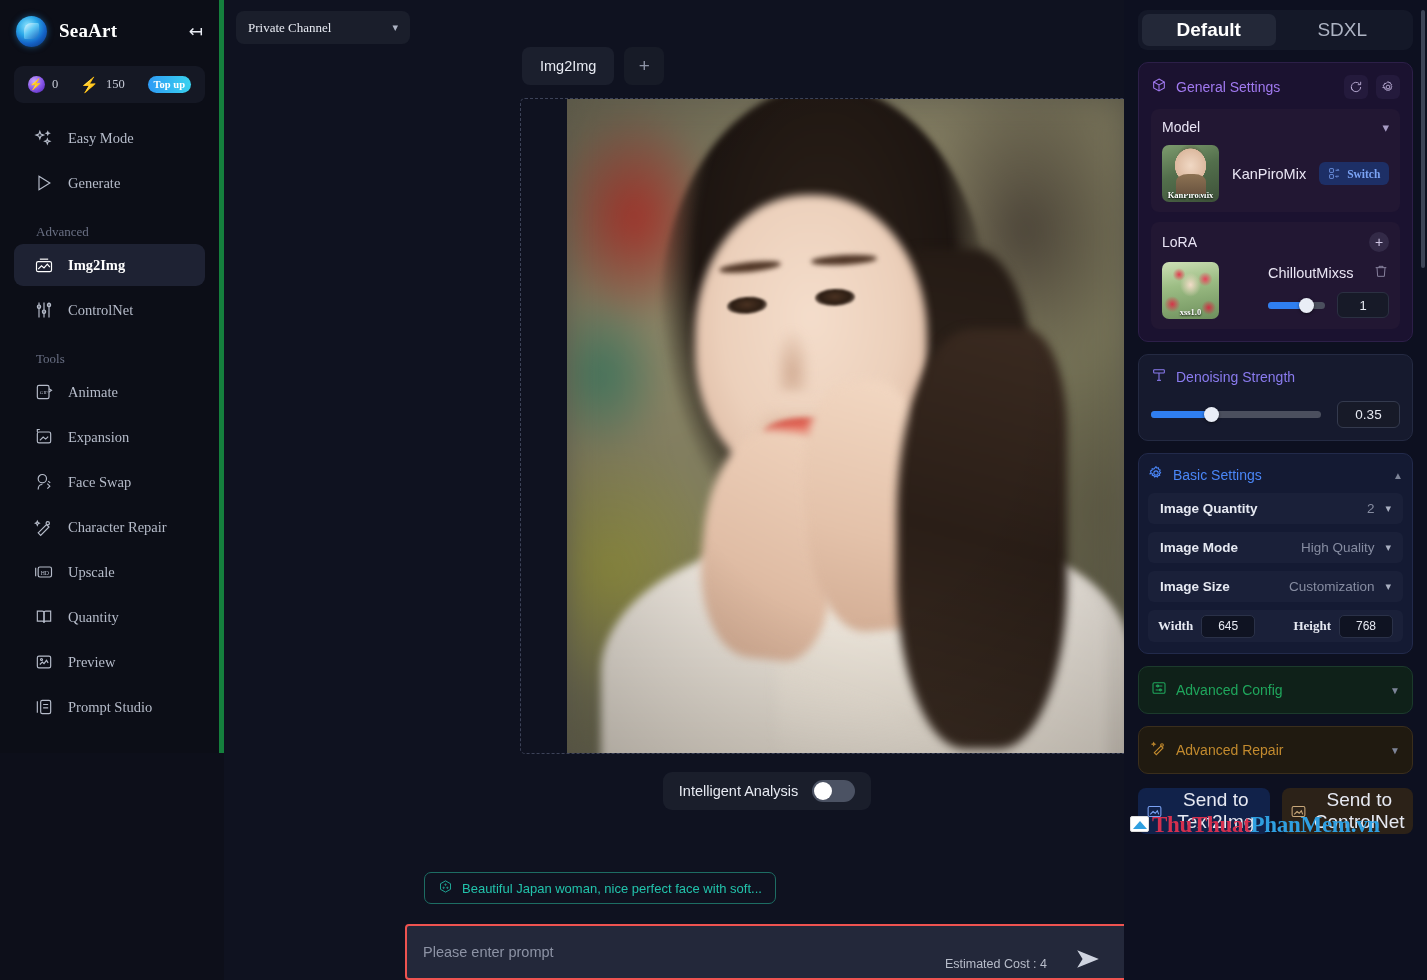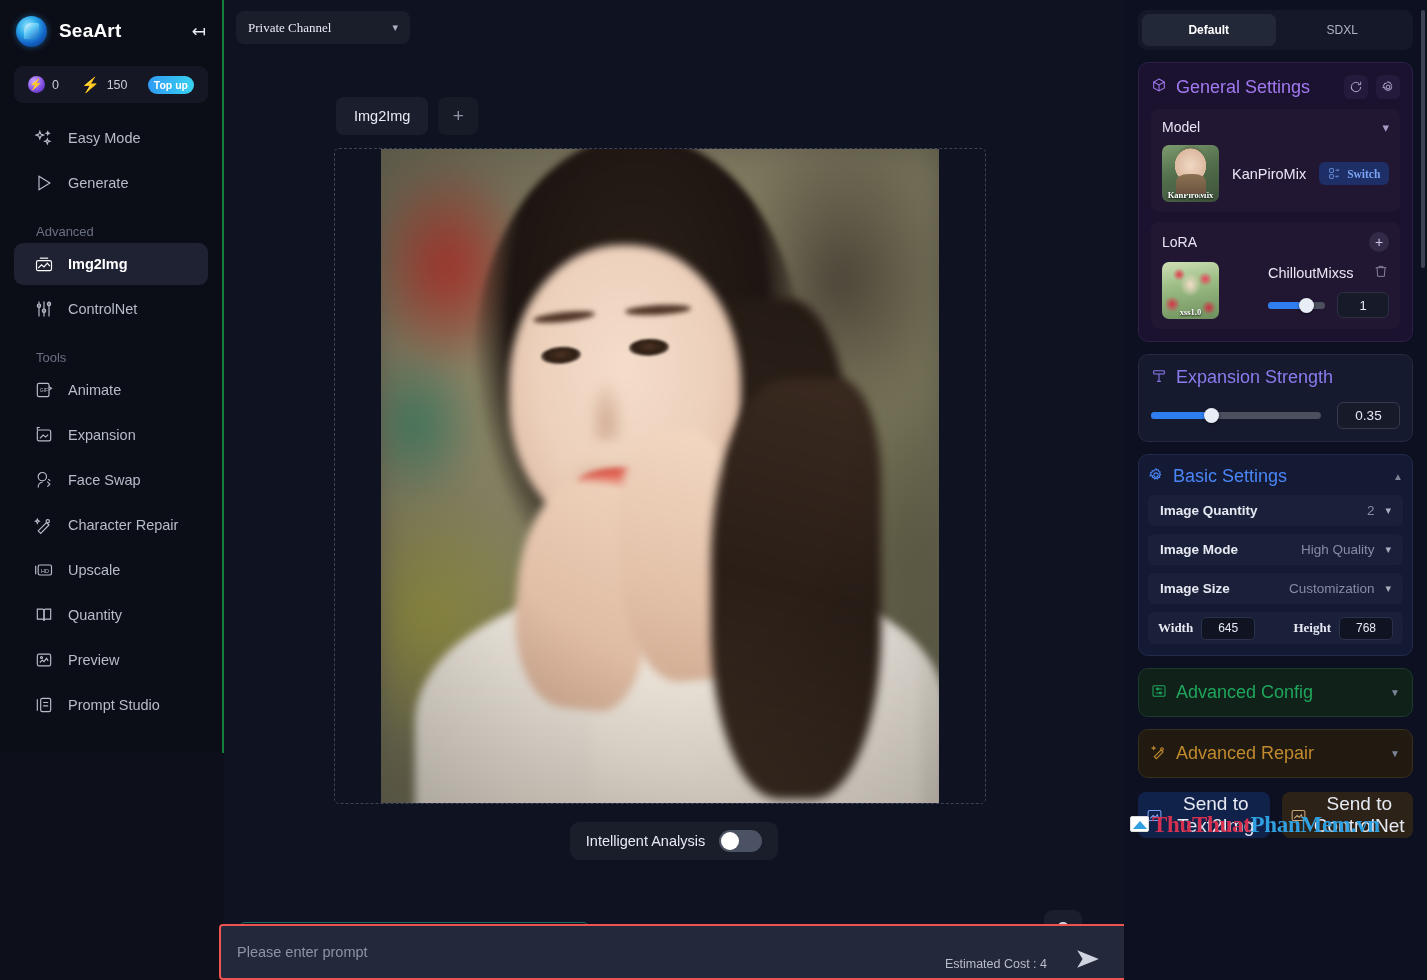--- a/index.html
+++ b/index.html
@@ -8,23 +8,24 @@
     background: #0d0f1a;
     font-family: "Liberation Sans", sans-serif;
     overflow: hidden;
   }
   .app { position: relative; width: 1427px; height: 980px; display: flex; }
 
   
   .sidebar {
     width: 224px; height: 753px;
     background: #0c0e17;
-    border-right: 2px solid #15803d;
+    border-right: 5px solid #15803d;
     flex-shrink: 0;
     position: relative;
+    font-family: Liberation Serif, serif;
   }
   .brand-row { display: flex; align-items: center; height: 62px; padding: 0 16px; }
   .logo {
     width: 31px; height: 31px; border-radius: 50%;
     background: radial-gradient(circle at 38% 32%, #8fe6ff 0%, #2aa7e8 35%, #1463c7 62%, #0b2a66 100%);
     position: relative; flex-shrink: 0;
     box-shadow: 0 0 6px rgba(40,150,230,.5);
   }
   .logo::after {
     content:""; position:absolute; left:8px; top:7px; width:15px; height:16px;
@@ -65,21 +66,21 @@
     color: #b6bcca; font-size: 14.5px; cursor: pointer;
   }
   .nav-item.active { background: #1e2233; color: #fff; font-weight: 700; }
   .nav-item .ic { width: 20px; height: 20px; flex-shrink: 0; display:flex; align-items:center; justify-content:center; }
   .nav-item .ic svg { width: 20px; height: 20px; stroke: currentColor; fill: none; stroke-width: 1.4; }
   .nav-top { margin-top: 14px; }
 
   
   .main {
     flex: 1; position: relative; background: #0f1220;
-    display: flex; flex-direction: column;
+    display: flex; flex-direction: row;
   }
   .channel-bar { height: 50px; padding: 11px 0 0 12px; }
   .channel-select {
     width: 174px; height: 33px; border-radius: 8px; background: #1a1e2b;
     display: flex; align-items: center; padding: 0 12px;
     font-size: 13px; color: #e7eaf2; cursor: pointer;
     font-family: "Liberation Serif", serif;
   }
   .channel-select .chev { margin-left: auto; font-size: 11px; color: #aeb4c4; }
 
@@ -252,30 +253,30 @@
   
   .right {
     width: 303px; height: 980px; background: #0d1020; flex-shrink: 0;
     padding: 10px 14px 0 14px; position: relative; overflow: hidden;
   }
   .mode-tabs {
     height: 40px; background: #141828; border-radius: 9px; display: flex; padding: 4px;
   }
   .mode-tab {
     flex: 1; border-radius: 7px; display: flex; align-items: center; justify-content: center;
-    font-size: 12px; color: #aeb4c4; cursor: pointer;
+    font-size: 19px; color: #aeb4c4; cursor: pointer;
   }
   .mode-tab.active { background: #232838; color: #fff; font-weight: 700; }
 
   .panel {
     margin-top: 12px; border-radius: 10px; padding: 12px;
   }
   .panel.general { background: #1b1230; border: 1px solid #2c1f48; }
   .panel-head { display: flex; align-items: center; gap: 9px; }
-  .panel-title { font-size: 18px; }
+  .panel-title { font-size: 14px; }
   .panel.general .panel-title { color: #a179f0; }
   .panel-head .spacer { margin-left: auto; display: flex; gap: 8px; }
   .head-btn {
     width: 24px; height: 24px; border-radius: 6px; background: #241a3c;
     display: flex; align-items: center; justify-content: center; cursor: pointer;
   }
   .head-btn svg { width: 14px; height: 14px; stroke: #c2b5de; fill: none; stroke-width: 1.5; }
   .pico svg { width: 16px; height: 16px; }
 
   .sub-card { margin-top: 10px; background: #221733; border-radius: 8px; padding: 10px 11px; }
@@ -736,21 +737,21 @@
 
     <div class="panel denoise">
       <div class="panel-head">
         <span class="pico">
           <svg viewBox="0 0 24 24" fill="none" stroke="#8a7bef" stroke-width="1.6">
               <rect x="4" y="4" width="16" height="5" rx="1"></rect>
               <path d="M12 9v11"></path>
               <path d="M9 20h6"></path>
             </svg>
         </span>
-        <span class="panel-title">Expansion Strength</span>
+        <span class="panel-title">Denoising Strength</span>
       </div>
       <div class="denoise-ctrl">
         <span class="slider">
           <span class="fill" style="width:35%"></span>
           <span class="knob" style="left:calc(35% - 7px)"></span>
         </span>
         <span class="val-box">0.35</span>
       </div>
     </div>
 

